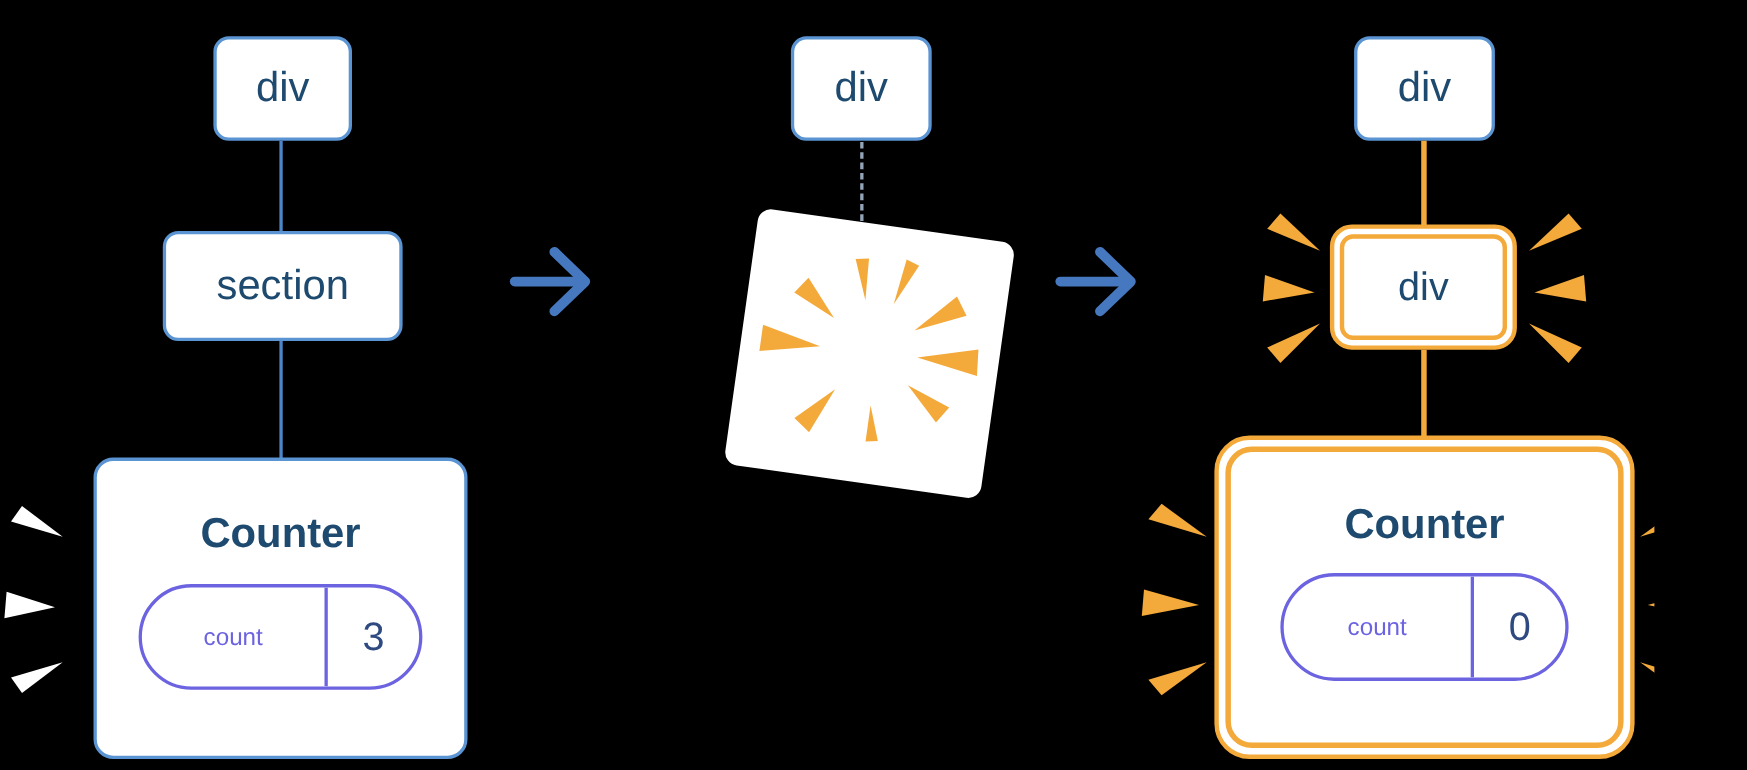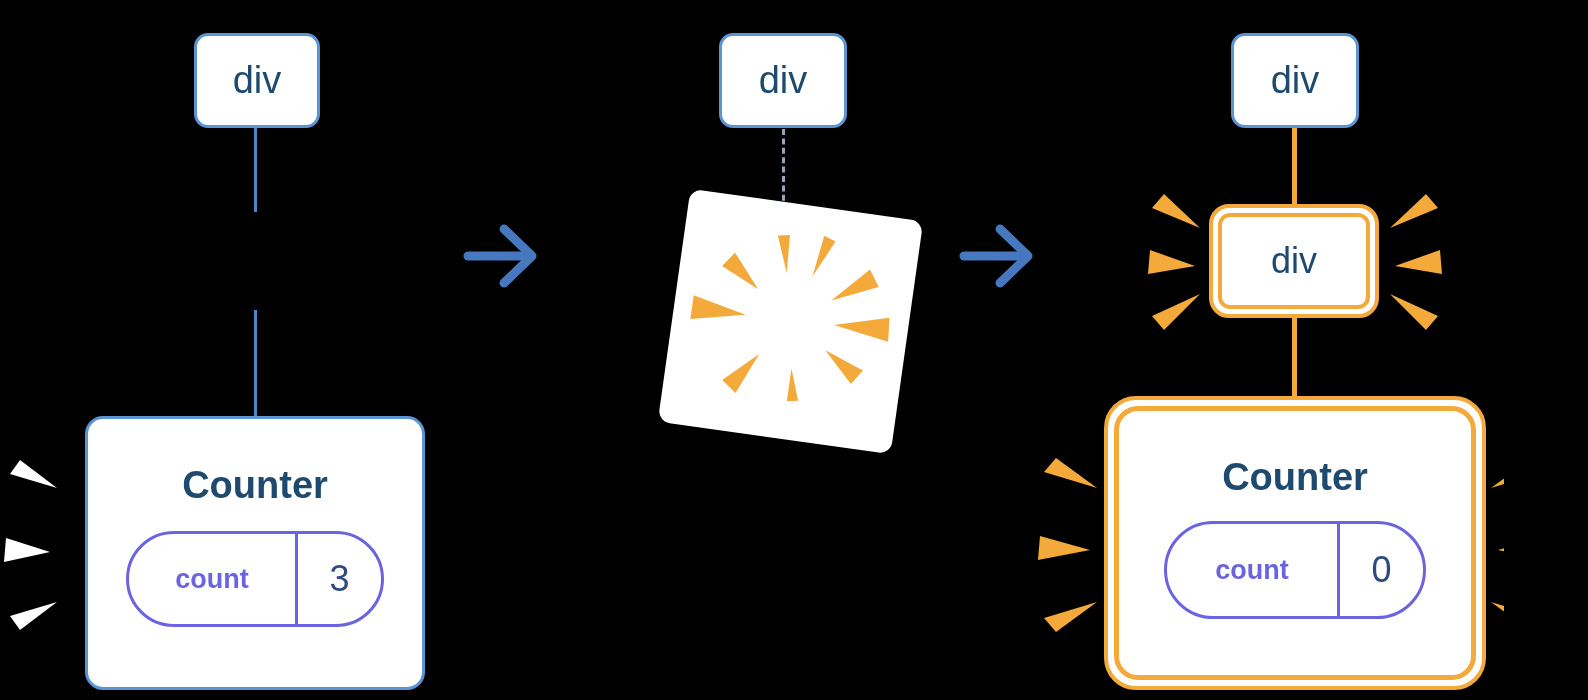--- a/index.html
+++ b/index.html
@@ -37,21 +37,21 @@
   .card-title{
     font-size:38px;font-weight:700;color:var(--text-dark);line-height:44px;margin-top:44px;
   }
   .pill{
     display:flex;align-items:stretch;box-sizing:border-box;border:3px solid var(--purple);
     border-radius:60px;overflow:hidden;background:#fff;width:258px;height:96px;margin:24px auto 0;
   }
   .pill.lg{width:262px;height:98px;margin-top:22px;}
   .pill-key{
     width:166px;display:flex;align-items:center;justify-content:center;
-    font-size:27px;font-weight:700;color:var(--purple);
+    font-size:22px;font-weight:400;color:var(--purple);
   }
   .pill.lg .pill-key{width:170px;}
   .pill-divider{width:3px;background:var(--purple);}
   .pill-value{
     flex:1;display:flex;align-items:center;justify-content:center;
     font-size:36px;font-weight:500;color:var(--value-navy);
   }
   .ring-outer{
     position:absolute;box-sizing:border-box;background:#fff;
     border:4px solid var(--orange);padding:5px;
@@ -78,20 +78,23 @@
 <body>
 
 <div class="canvas">
 
   <div class="node" style="left:194px;top:33px;width:126px;height:95px;">
     <span>div</span>
   </div>
 
   <div class="vline blue" style="left:254px;top:128px;width:3px;height:84px;"></div>
 
+  <div class="node" style="left:148px;top:210px;width:218px;height:100px;">
+    <span>section</span>
+  </div>
 
   <div class="vline blue" style="left:254px;top:310px;width:3px;height:107px;"></div>
 
   <div class="card blue-card" style="left:85px;top:416px;width:340px;height:274px;">
     <div class="card-title">Counter</div>
     <div class="pill">
       <span class="pill-key">count</span>
       <span class="pill-divider"></span>
       <span class="pill-value">3</span>
     </div>

